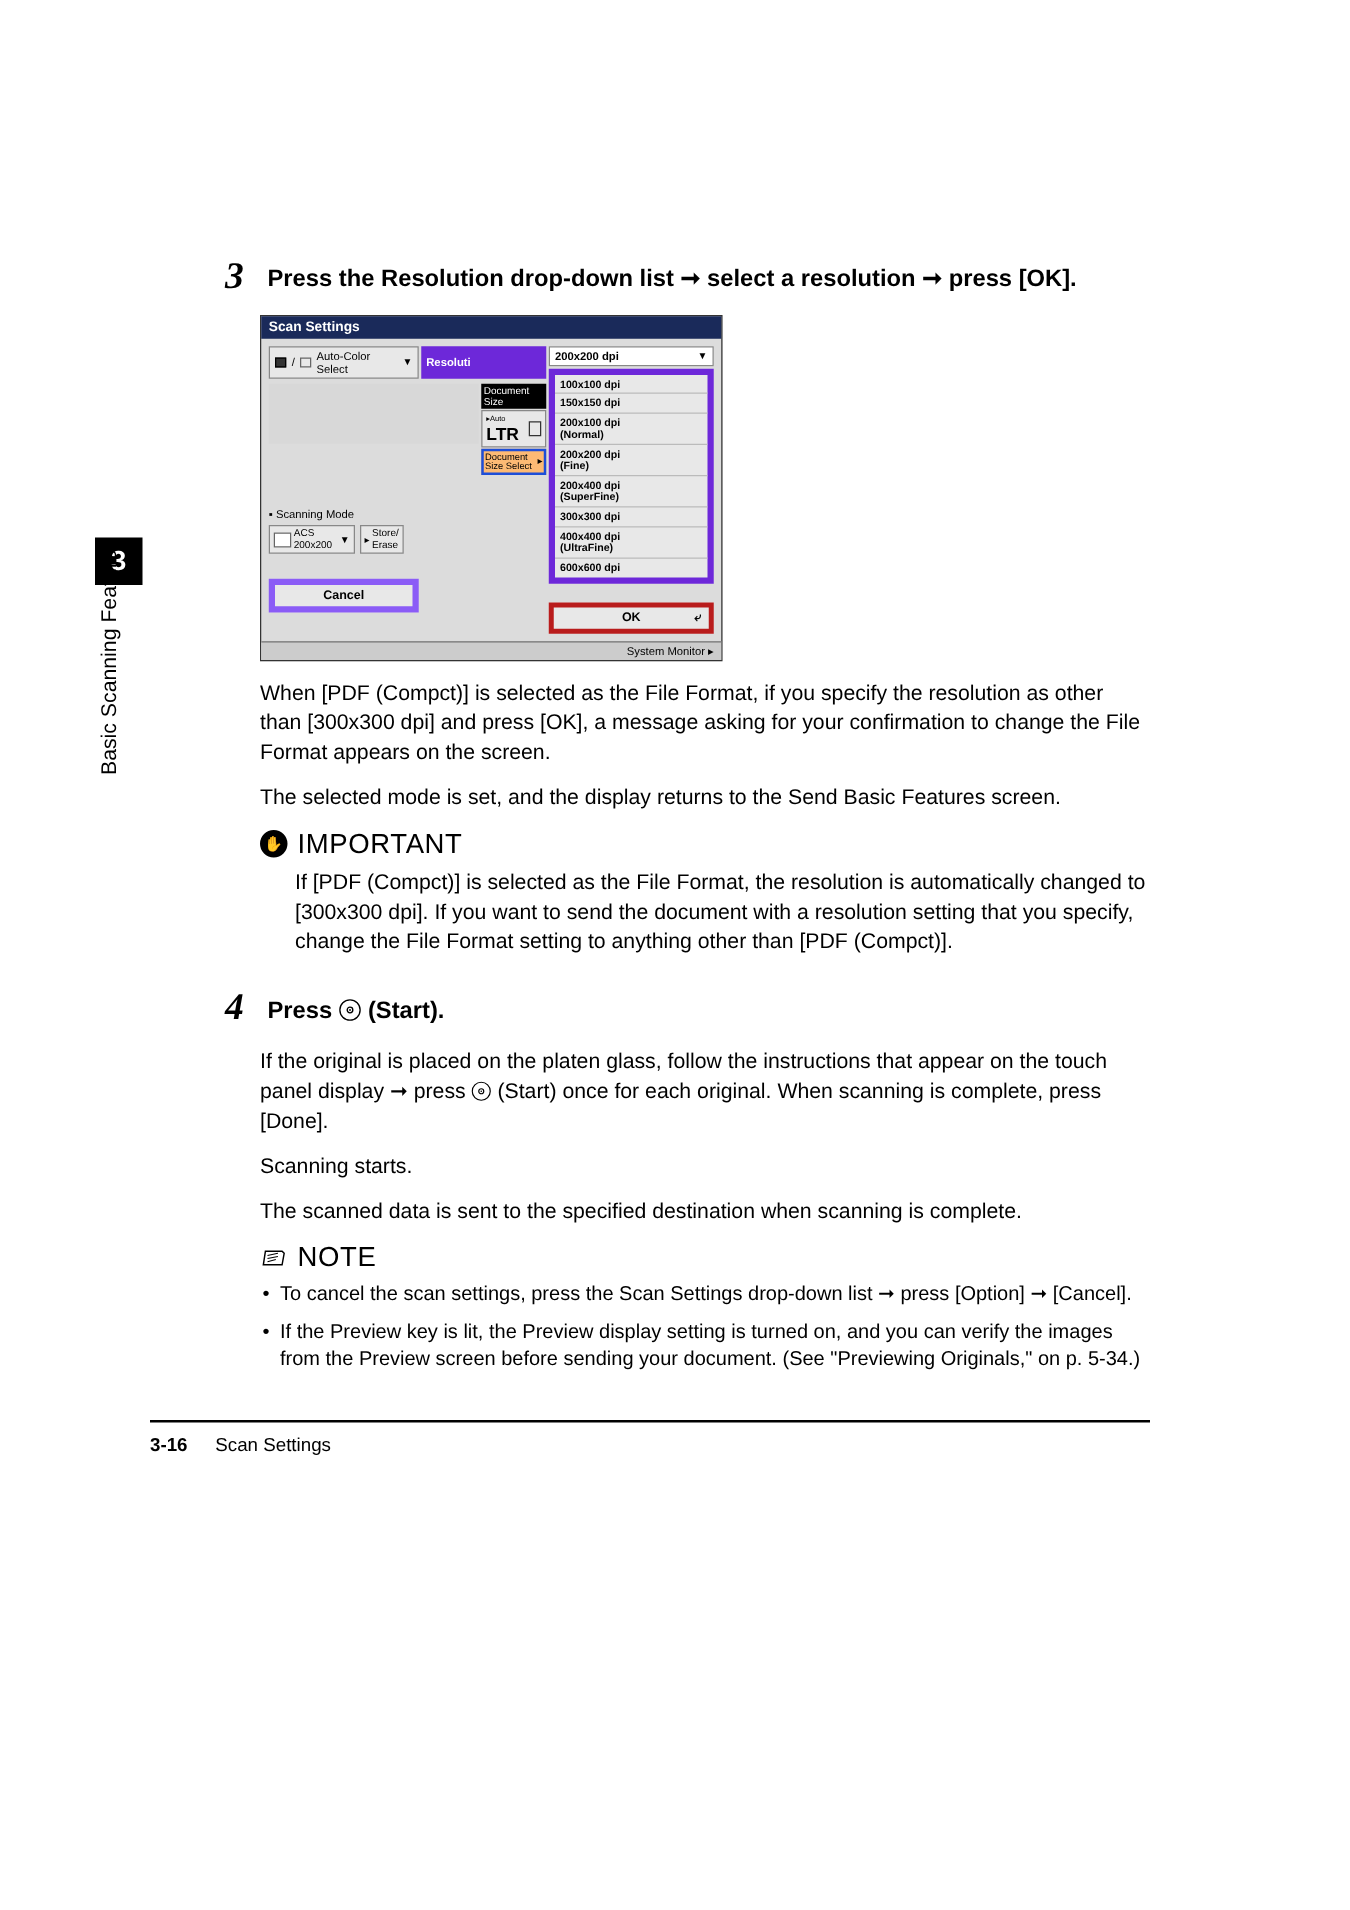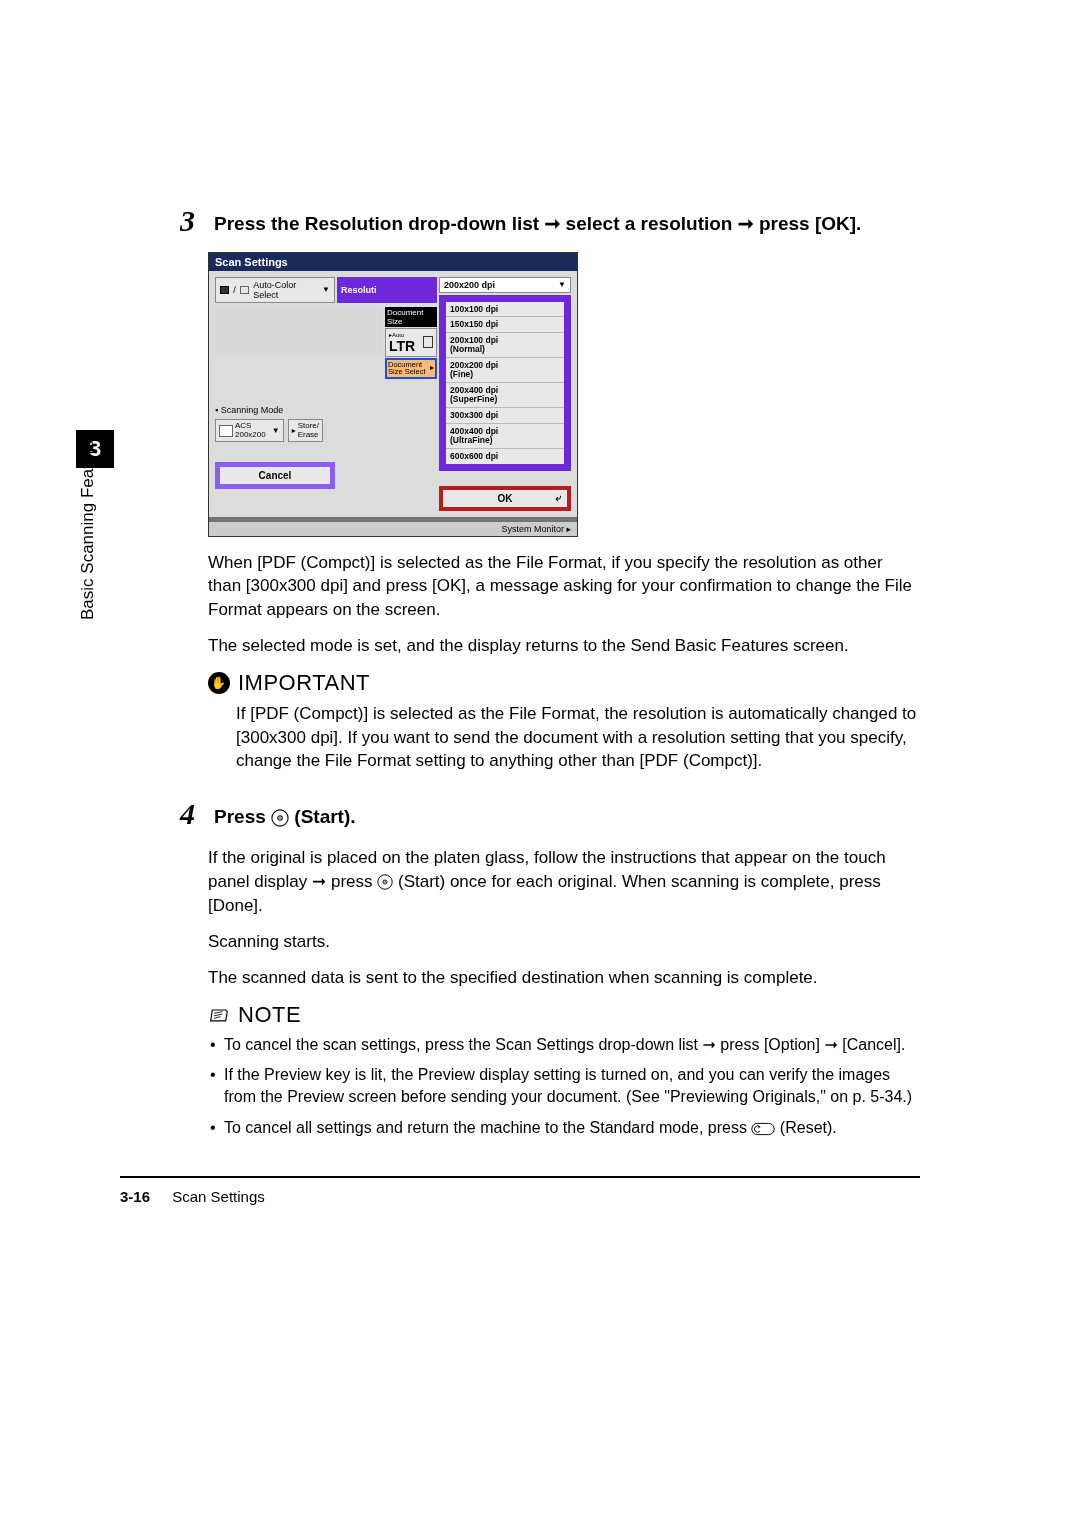--- a/index.html
+++ b/index.html
@@ -118,26 +118,26 @@
   .ss-acsicon { width:14px; height:12px; border:1px solid #666; background:#fff; display:inline-block; }
   .ss-storebtn { background:#e8e8e8; border:1px solid #888; padding:2px 3px; font-size:8px; display:flex; align-items:center; }
   .ss-cancel { background:#e8e8e8; border:5px solid #8b5cf6; padding:3px 30px; font-size:10px; font-weight:bold; margin-top:16px; width:120px; text-align:center; }
   .ss-right {
     width: 132px;
     display:flex; flex-direction:column; gap:2px;
   }
   .ss-reslbl { background:#6d28d9; color:#fff; font-size:9px; padding:2px 4px; font-weight:bold; border-top-right-radius:0; display:flex; align-items:center; }
   .ss-sel { background:#fff; border:1px solid #888; padding:2px 4px; font-size:9px; display:flex; align-items:center; font-weight:bold; }
   .ss-sel .tri { margin-left:auto; font-size:8px; }
-  .ss-list { background:#e8e8e8; border:7px solid #6d28d9; display:flex; flex-direction:column; }
+  .ss-list { background:#e8e8e8; border:5px solid #6d28d9; display:flex; flex-direction:column; }
   .ss-li { padding:3px 4px; font-size:8.5px; border-bottom:1px solid #bbb; font-weight:bold; line-height:1.05; }
   .ss-li:last-child { border-bottom:none; }
   .ss-ok { background:#e8e8e8; border:4px solid #b91c1c; padding:3px 4px; font-weight:bold; font-size:10px; text-align:center; margin-top:13px; display:flex; align-items:center; justify-content:center; position:relative; }
   .ss-ok .ret { position:absolute; right:6px; font-size:10px; }
-  .ss-sysmon { background:#ccc; text-align:right; padding:2px 6px; font-size:9px; border-top:5px solid #737373; }
+  .ss-sysmon { background:#ccc; text-align:right; padding:2px 6px; font-size:9px; border-top:1px solid #737373; }
   .body-text {
     font-size: 17px;
     line-height: 1.4;
     margin-left: 28px;
     margin-bottom: 12px;
   }
   .callout {
     display: flex;
     align-items: center;
     gap: 8px;
@@ -325,27 +325,20 @@
           <path d="M6 7 L16 5 M6 10 L16 8 M6 13 L14 11" stroke="#000" stroke-width="1"></path>
         </svg>
     </span>
     <span class="callout-label">NOTE</span>
   </div>
   <ul class="note-list">
     <li>
       <span>To cancel the scan settings, press the Scan Settings drop-down list </span><span class="arrow-sym">➞</span><span> press [Option] </span><span class="arrow-sym">➞</span><span> [Cancel].</span>
     </li>
     <li>If the Preview key is lit, the Preview display setting is turned on, and you can verify the images from the Preview screen before sending your document. (See "Previewing Originals," on p. 5-34.)</li>
-    <li>
-      <span>To cancel all settings and return the machine to the Standard mode, press </span><span class="reset-icon"><svg width="24" height="14" viewBox="0 0 30 16">
-            <rect x="1" y="1" width="28" height="14" rx="7" fill="none" stroke="#000" stroke-width="1.2"></rect>
-            <path d="M11 11 A4 4 0 1 1 11 5" fill="none" stroke="#000" stroke-width="1.2"></path>
-            <path d="M10 4 L12 6 L8 6 Z" fill="#000"></path>
-          </svg></span><span> (Reset).</span>
-    </li>
   </ul>
 
   <hr class="hr-thick">
   <div class="footer">
     <span class="pg">3-16</span>
     <span>Scan Settings</span>
   </div>
 
 </div>
 

